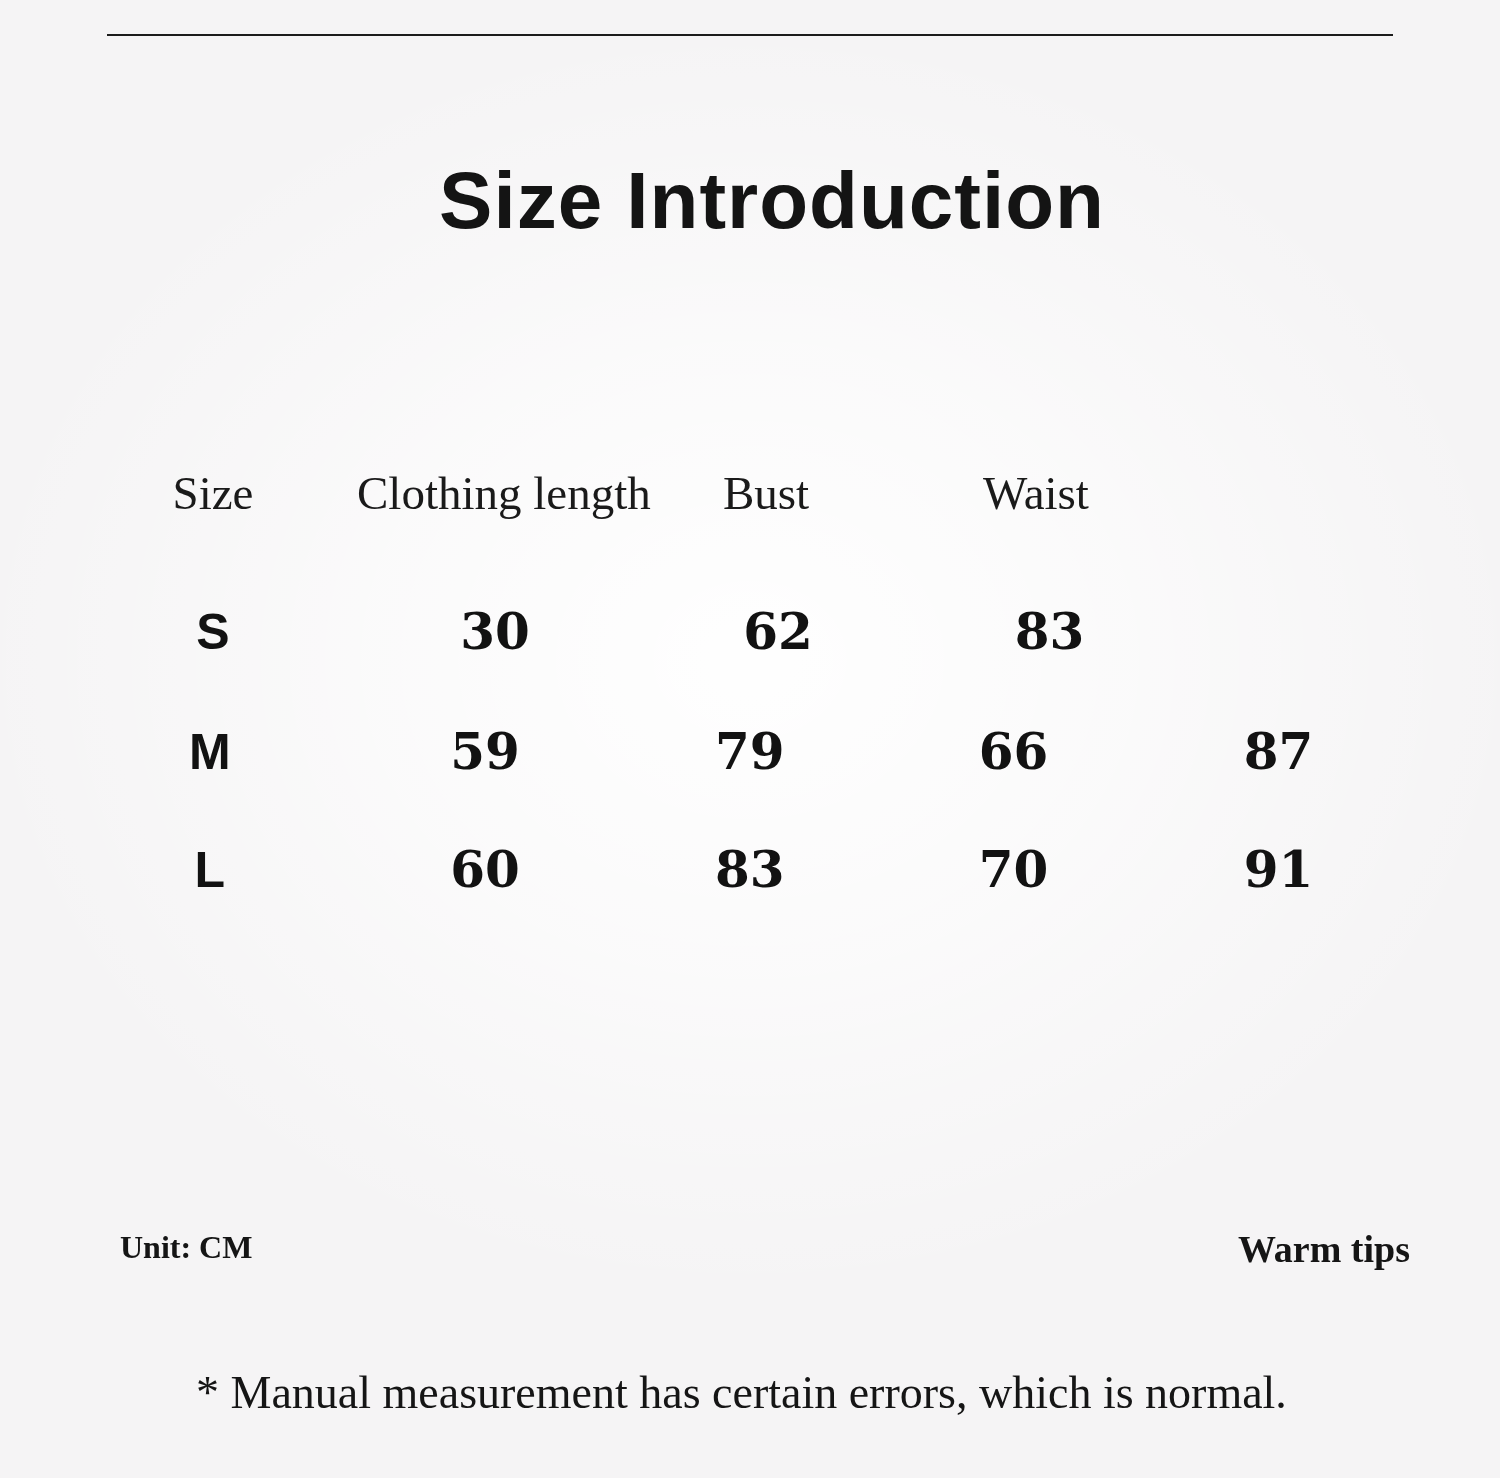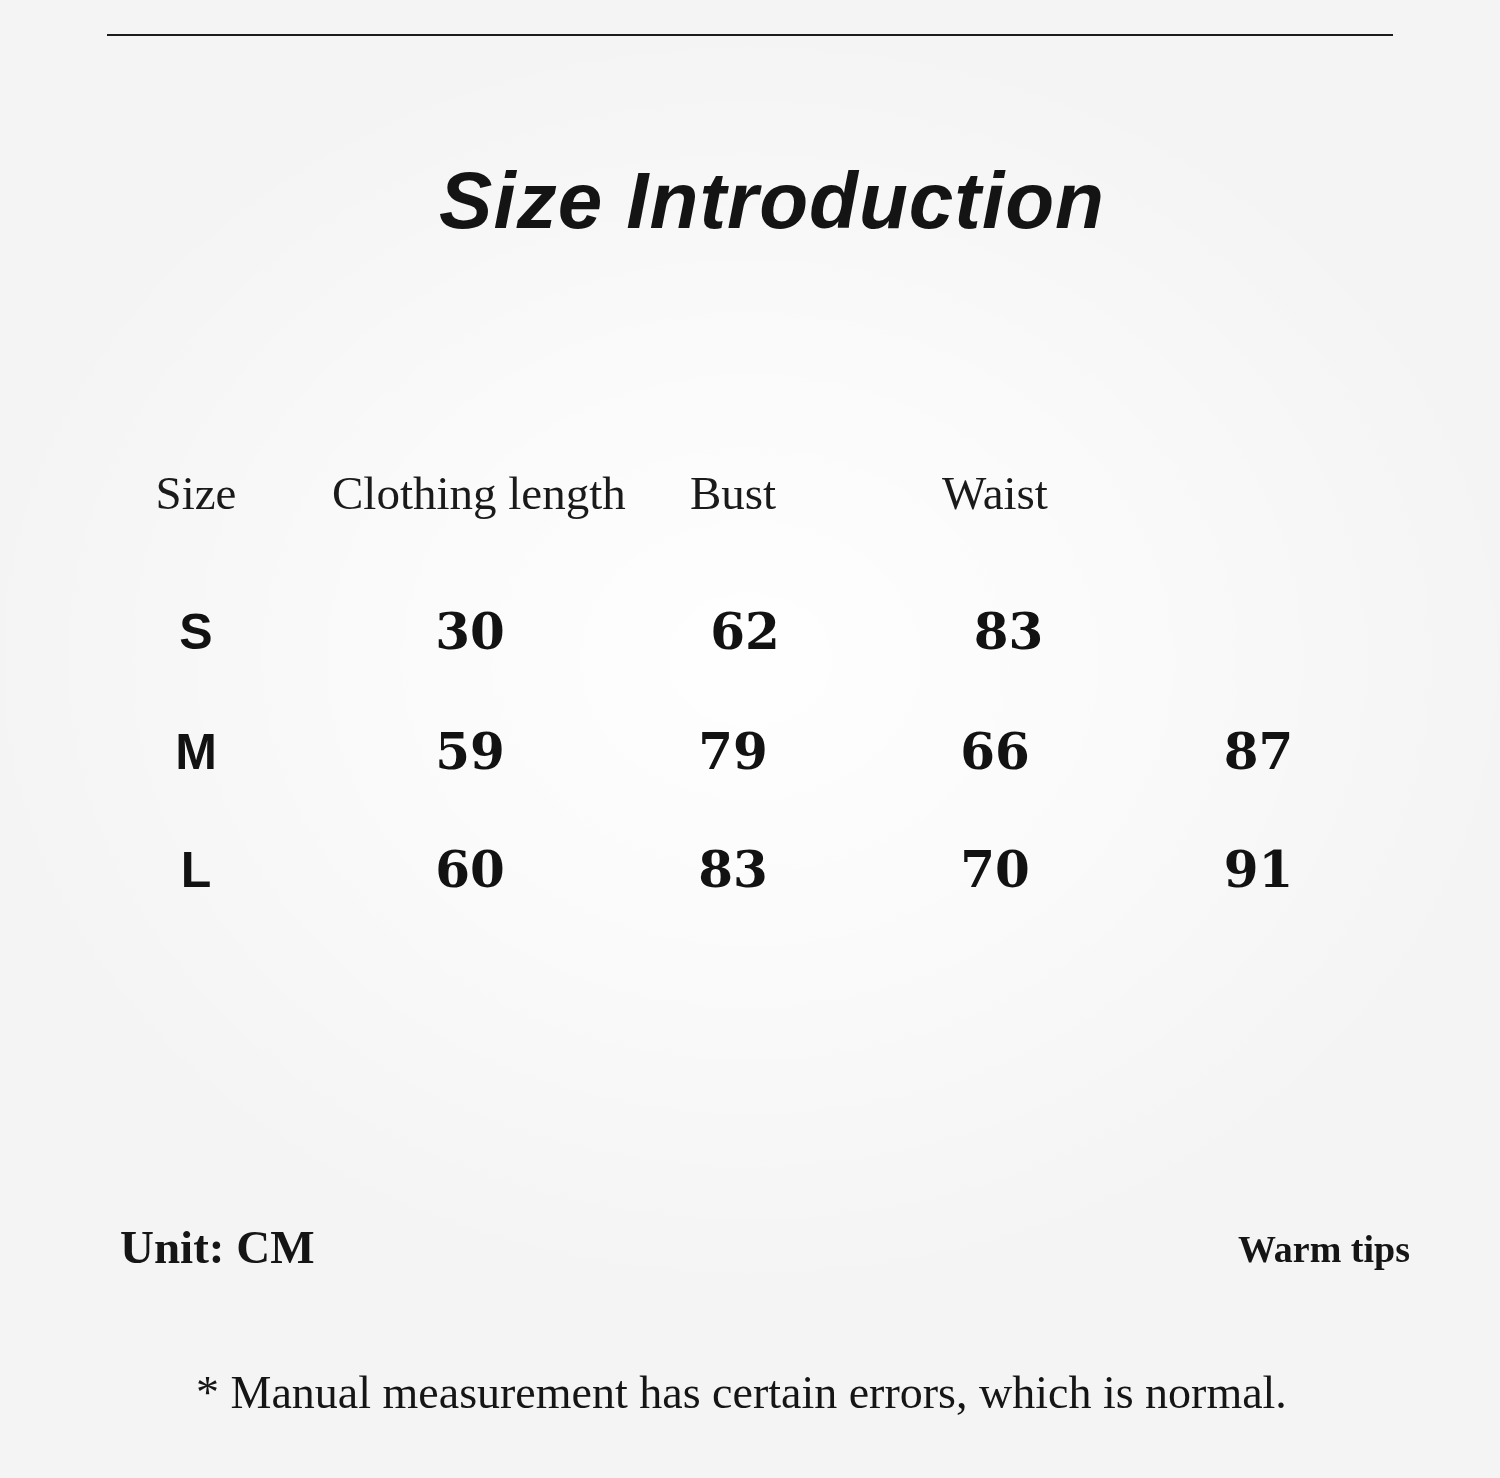--- a/index.html
+++ b/index.html
@@ -34,28 +34,28 @@
     width: 1456px;
     margin: 0;
     text-align: center;
     font-family: "Liberation Sans", sans-serif;
     font-weight: 700;
     font-size: 80px;
     line-height: 110px;
     letter-spacing: 1px;
     color: #141414;
     white-space: nowrap;
-    font-style: italic;
   }
 
   .row {
     position: absolute;
-    left: 60px;
+    left: 77px;
     width: 1325px;
     display: flex;
+    gap: 8px;
   }
   .c { text-align: center; white-space: nowrap; }
   .c1 { width: 272px; }
   .c2 { width: 276px; }
   .c3 { width: 250px; text-align: center; }
   .c4 { width: 274px; }
   .c5 { width: 253px; }
 
   .header-row {
     top: 468px;
@@ -81,21 +81,21 @@
   .row-s { top: 605px; }
   .row-m { top: 725px; }
   .row-l { top: 843px; }
 
   .unit-label {
     position: absolute;
     left: 120px;
     top: 1222px;
     font-family: "Liberation Serif", serif;
     font-weight: 700;
-    font-size: 47px;
+    font-size: 32px;
     line-height: 50px;
     white-space: nowrap;
   }
   .warm-tips {
     position: absolute;
     right: 90px;
     top: 1224px;
     font-family: "Liberation Serif", serif;
     font-weight: 600;
     font-size: 38px;

